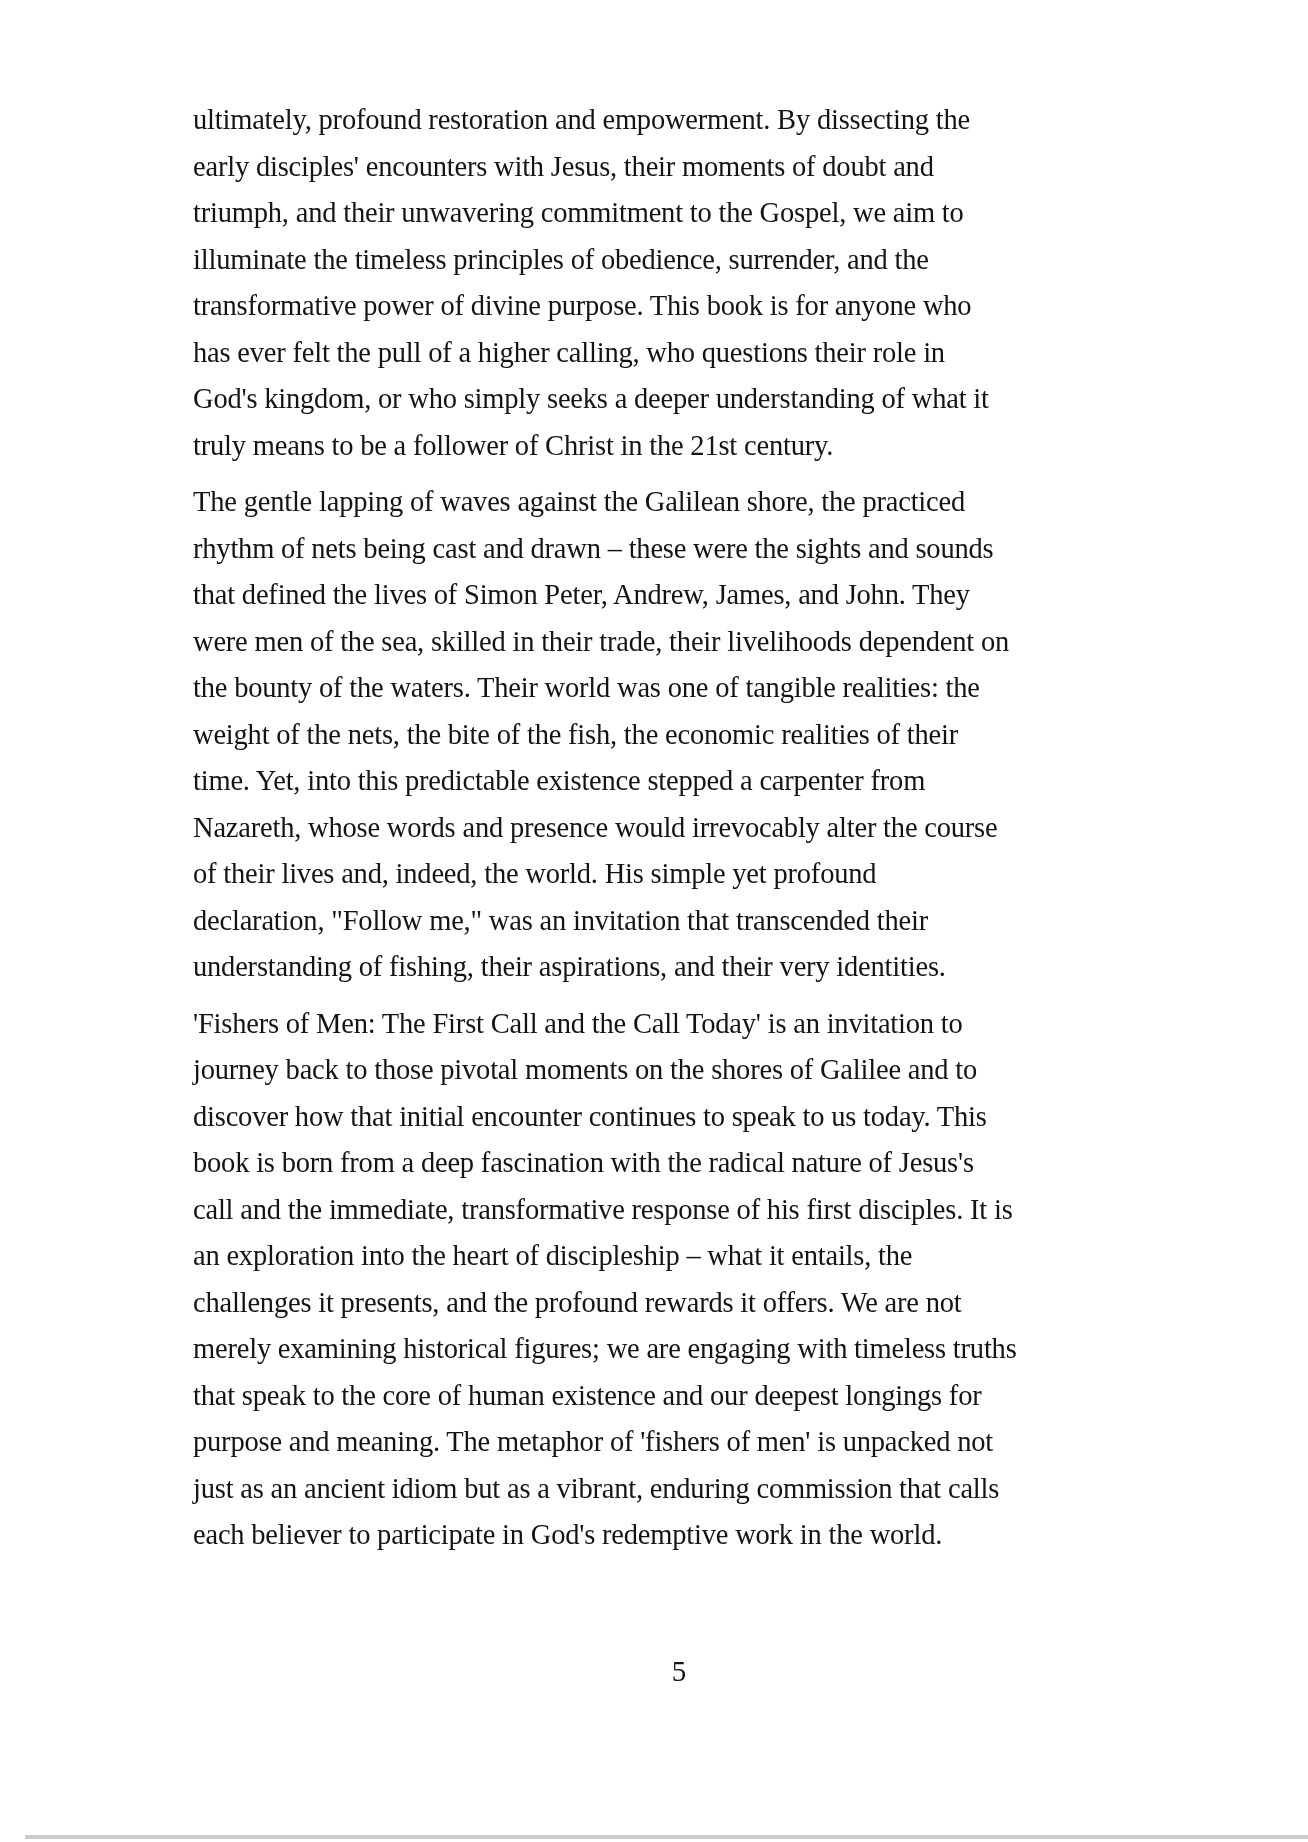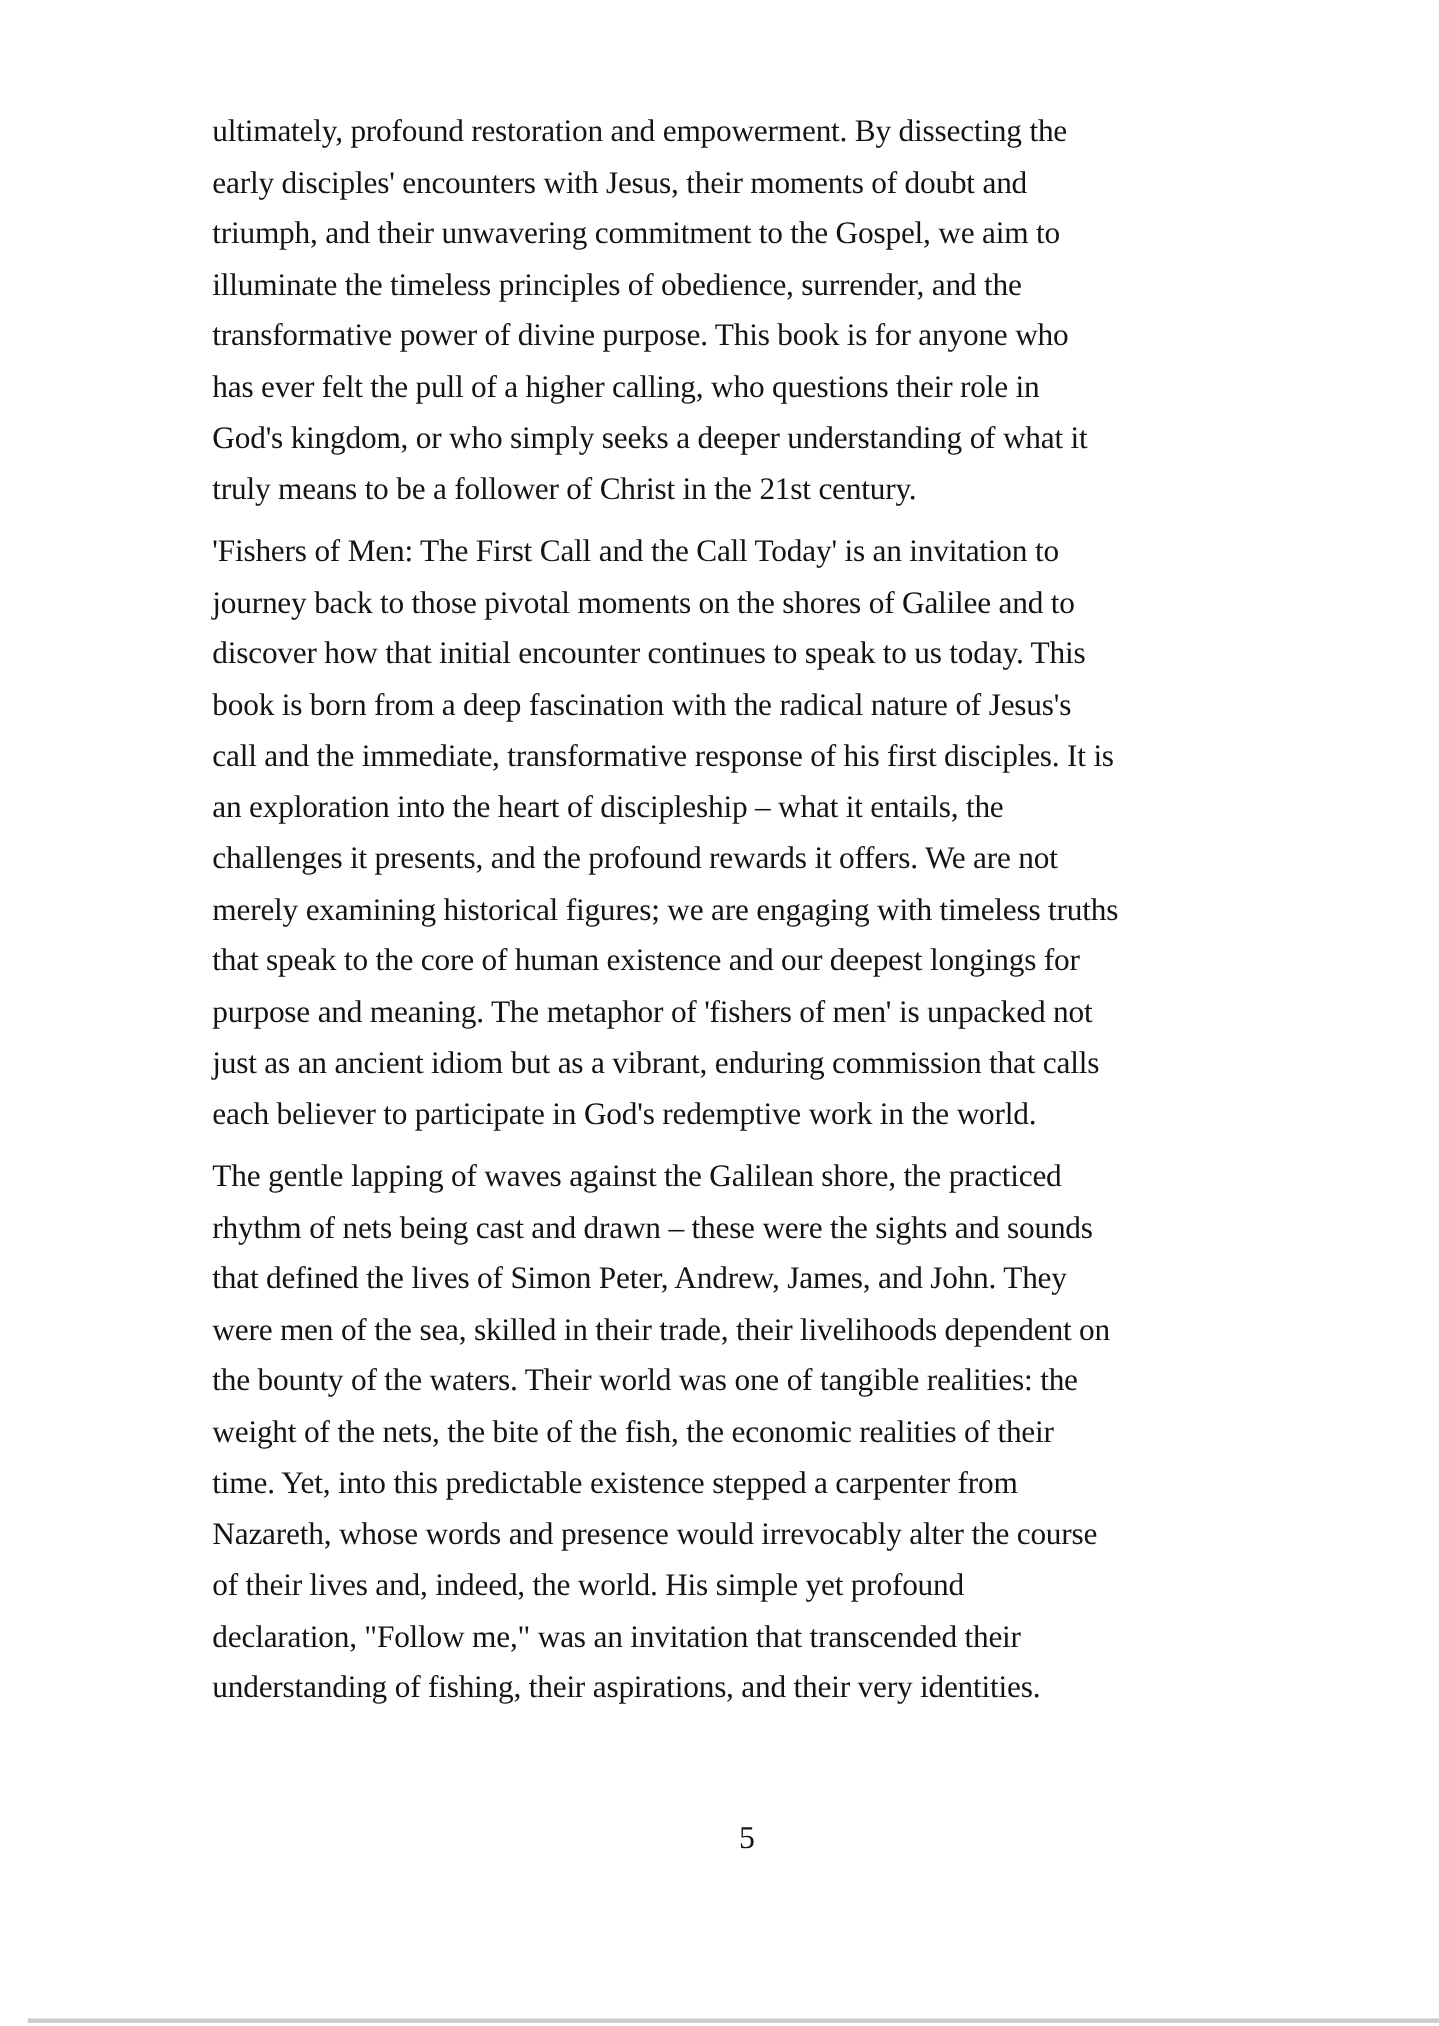--- a/index.html
+++ b/index.html
@@ -55,41 +55,41 @@
 <div class="page" style="background: rgb(255, 255, 255);">
   <div class="text-block" style="color: rgb(20, 20, 20);">
     <p class="para">ultimately, profound restoration and empowerment. By dissecting the
 early disciples' encounters with Jesus, their moments of doubt and
 triumph, and their unwavering commitment to the Gospel, we aim to
 illuminate the timeless principles of obedience, surrender, and the
 transformative power of divine purpose. This book is for anyone who
 has ever felt the pull of a higher calling, who questions their role in
 God's kingdom, or who simply seeks a deeper understanding of what it
 truly means to be a follower of Christ in the 21st century.</p>
+    <p class="para">The gentle lapping of waves against the Galilean shore, the practiced
+rhythm of nets being cast and drawn – these were the sights and sounds
+that defined the lives of Simon Peter, Andrew, James, and John. They
+were men of the sea, skilled in their trade, their livelihoods dependent on
+the bounty of the waters. Their world was one of tangible realities: the
+weight of the nets, the bite of the fish, the economic realities of their
+time. Yet, into this predictable existence stepped a carpenter from
+Nazareth, whose words and presence would irrevocably alter the course
+of their lives and, indeed, the world. His simple yet profound
+declaration, "Follow me," was an invitation that transcended their
+understanding of fishing, their aspirations, and their very identities.</p>
     <p class="para">'Fishers of Men: The First Call and the Call Today' is an invitation to
 journey back to those pivotal moments on the shores of Galilee and to
 discover how that initial encounter continues to speak to us today. This
 book is born from a deep fascination with the radical nature of Jesus's
 call and the immediate, transformative response of his first disciples. It is
 an exploration into the heart of discipleship – what it entails, the
 challenges it presents, and the profound rewards it offers. We are not
 merely examining historical figures; we are engaging with timeless truths
 that speak to the core of human existence and our deepest longings for
 purpose and meaning. The metaphor of 'fishers of men' is unpacked not
 just as an ancient idiom but as a vibrant, enduring commission that calls
 each believer to participate in God's redemptive work in the world.</p>
-    <p class="para">The gentle lapping of waves against the Galilean shore, the practiced
-rhythm of nets being cast and drawn – these were the sights and sounds
-that defined the lives of Simon Peter, Andrew, James, and John. They
-were men of the sea, skilled in their trade, their livelihoods dependent on
-the bounty of the waters. Their world was one of tangible realities: the
-weight of the nets, the bite of the fish, the economic realities of their
-time. Yet, into this predictable existence stepped a carpenter from
-Nazareth, whose words and presence would irrevocably alter the course
-of their lives and, indeed, the world. His simple yet profound
-declaration, "Follow me," was an invitation that transcended their
-understanding of fishing, their aspirations, and their very identities.</p>
   </div>
 
   <div class="page-number" style="color: rgb(20, 20, 20);">5</div>
 
   <div class="bottom-rule" style="background: rgb(204, 204, 204);"></div>
 </div>
 
 </body></html>

